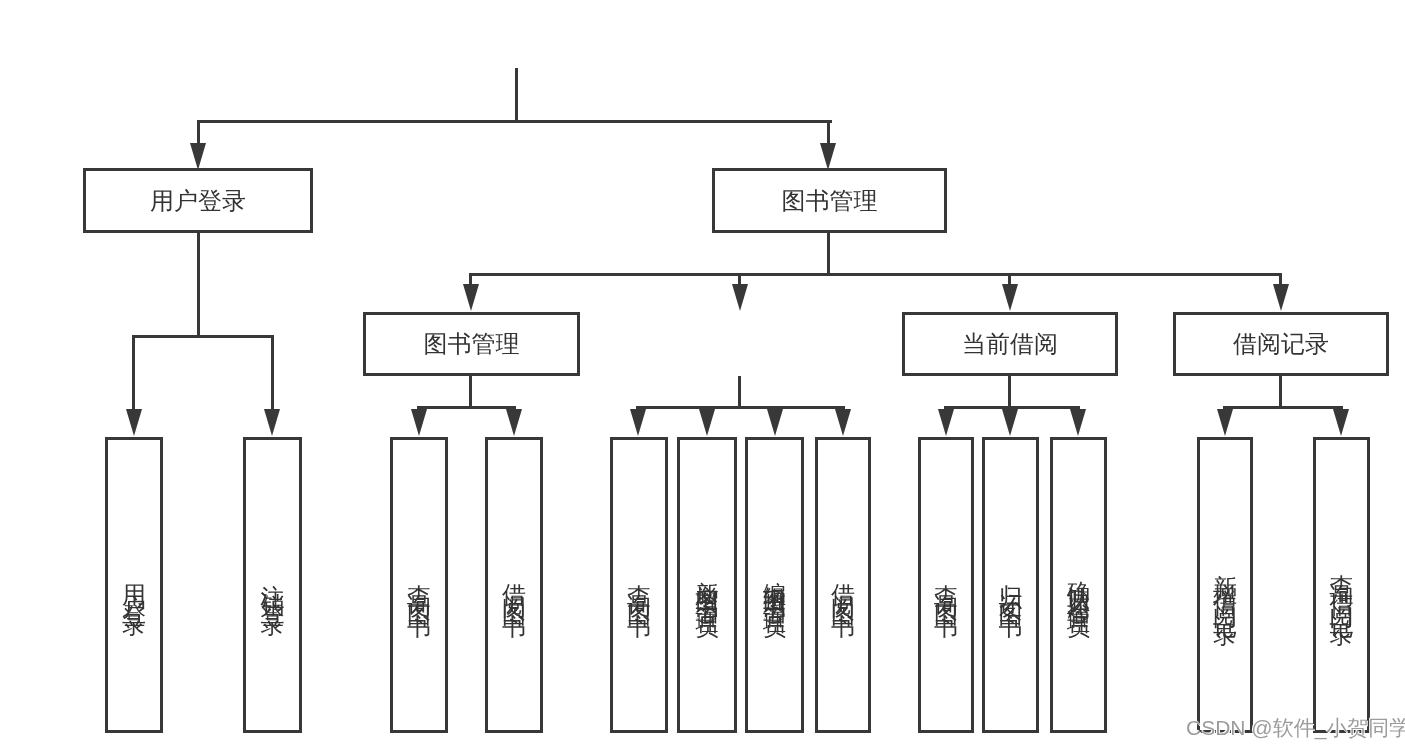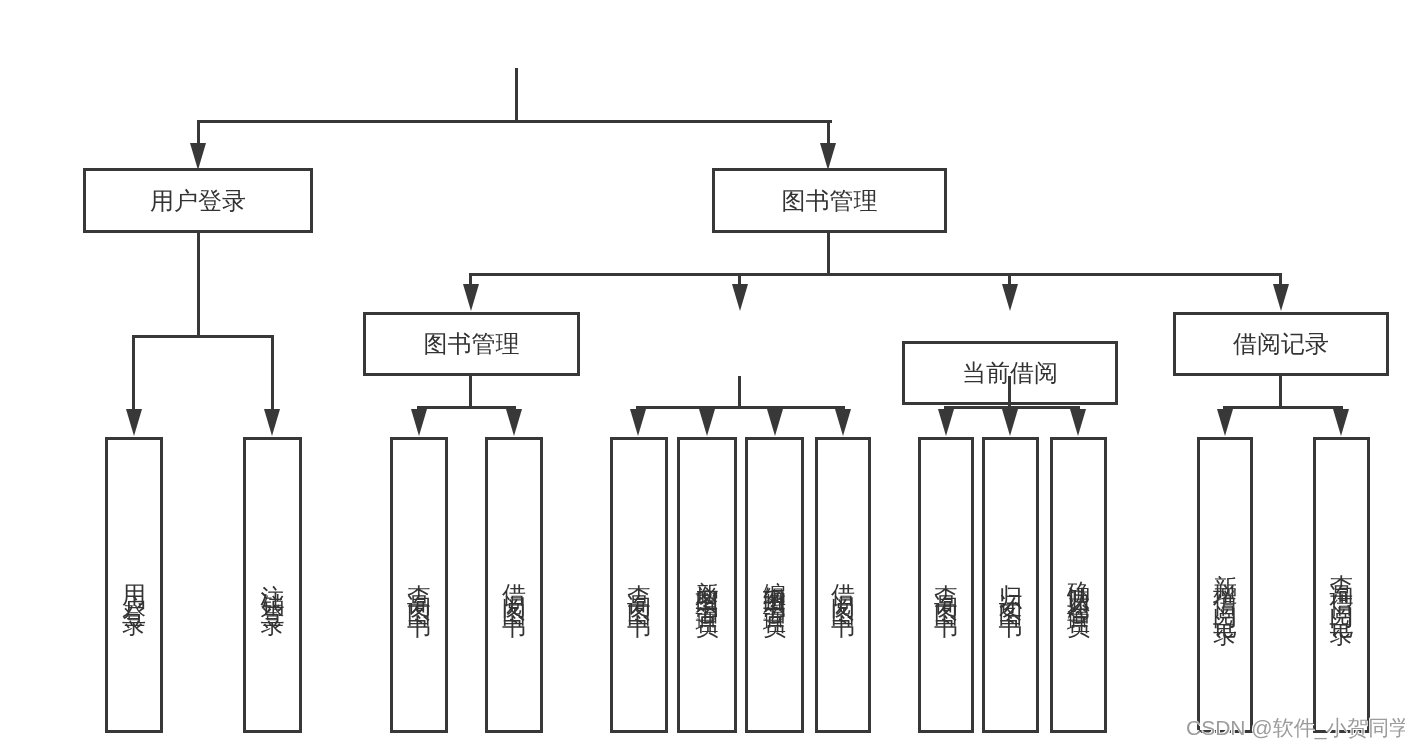--- a/index.html
+++ b/index.html
@@ -45,21 +45,21 @@
 </head>
 <body>
 
 <div id="canvas">
 
 
   <div class="box" style="left:83px;top:168px;width:230px;height:65px;">用户登录</div>
   <div class="box" style="left:712px;top:168px;width:235px;height:65px;">图书管理</div>
 
   <div class="box" style="left:363px;top:312px;width:217px;height:64px;">图书管理</div>
-  <div class="box" style="left:902px;top:312px;width:216px;height:64px;margin-top:29px;">当前借阅</div>
+  <div class="box" style="left:902px;top:312px;width:216px;height:64px;">当前借阅</div>
   <div class="box" style="left:1173px;top:312px;width:216px;height:64px;">借阅记录</div>
 
   <div class="box vbox" style="left:105px;top:437px;width:58px;height:296px;">
     <span>用户登录</span>
     </div>
   <div class="box vbox" style="left:243px;top:437px;width:59px;height:296px;">
     <span>注销登录</span>
     </div>
   <div class="box vbox" style="left:390px;top:437px;width:58px;height:296px;">
     <span>查询图书</span>

